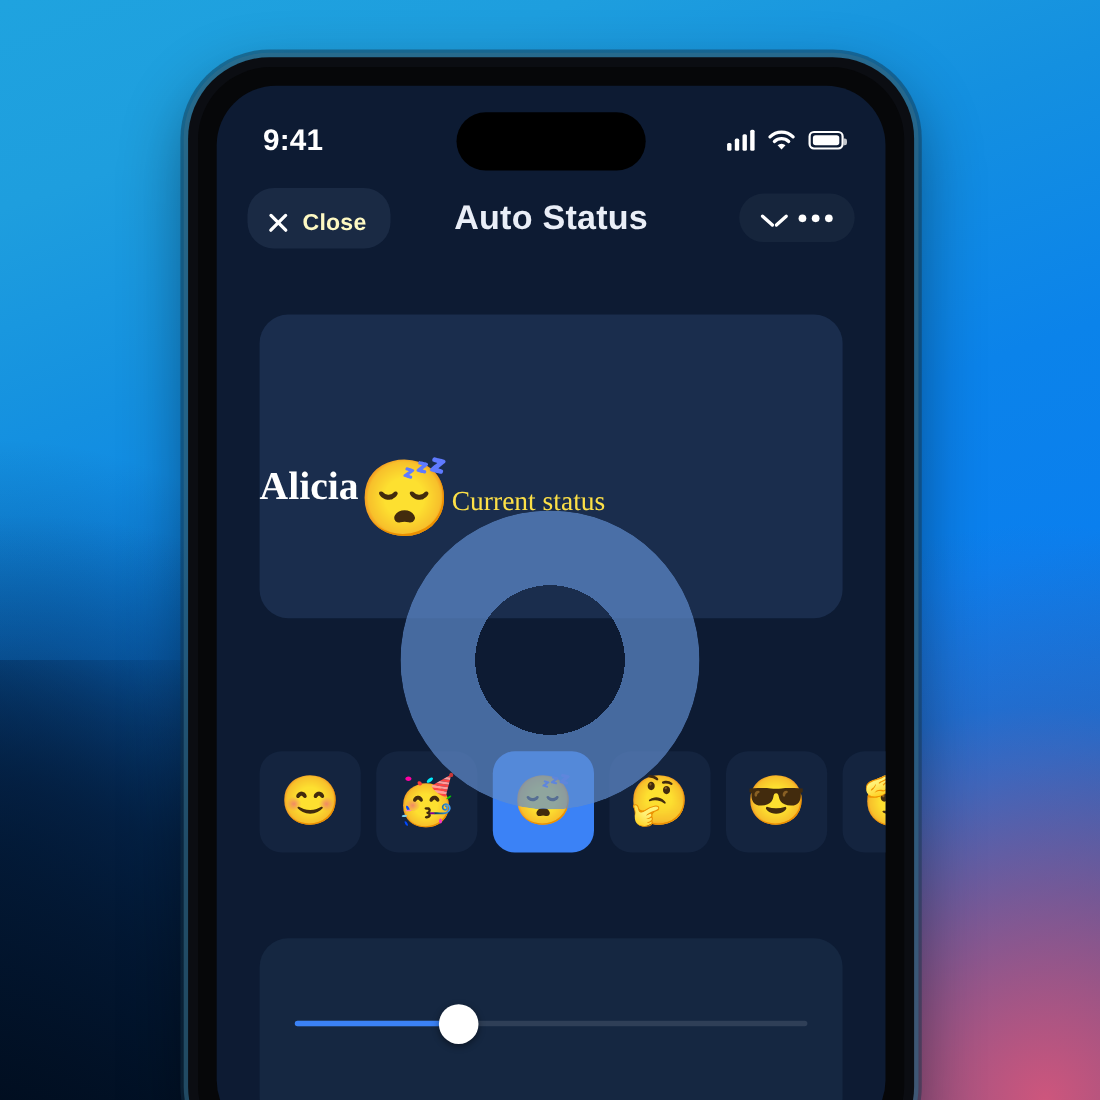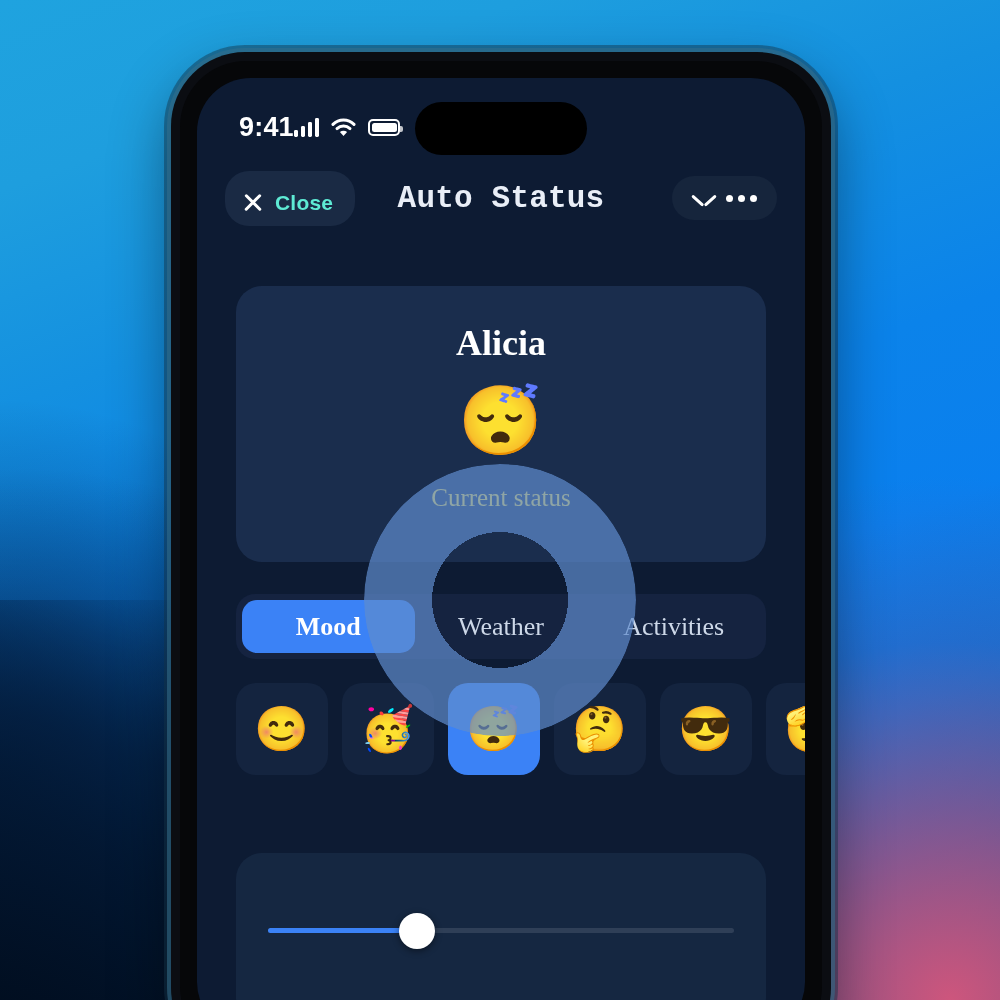--- a/index.html
+++ b/index.html
@@ -46,21 +46,21 @@
     position:absolute;
     left:17px; top:17px; right:17px; bottom:17px;
     border-radius:54px;
     background:#0d1b33;
     overflow:hidden;
   }
 
   
   #statusbar {
     position:absolute; left:0; top:0; width:100%; height:78px;
-    display:flex; align-items:center; justify-content:flex-start;
+    display:flex; align-items:center; justify-content:space-between;
     padding:17px 38px 0 42px;
   }
   #clock {
     color:#ffffff; font-size:27px; font-weight:700;
     letter-spacing:0.2px; margin-top:4px;
   }
   #status-icons { display:flex; align-items:center; gap:12px; margin-top:4px; }
   .bars { display:flex; align-items:flex-end; gap:2.5px; height:19px; }
   .bars i { display:block; width:4.5px; background:#fff; border-radius:1.4px; }
   .bars i:nth-child(1){height:7px}
@@ -90,33 +90,33 @@
   
   #header {
     position:absolute; left:0; top:78px; width:100%; height:84px;
     display:flex; align-items:center; justify-content:space-between;
     padding:0 28px;
   }
   #close-btn {
     display:flex; align-items:center; gap:12px;
     background:#1a2a44; border-radius:24px;
     padding:20px 22px 11px 18px;
-    color:#5eead4;
+    color:#fef9c3;
   }
   #close-btn .x-glyph { width:20px; height:20px; position:relative; flex:none; }
   #close-btn .x-glyph::before, #close-btn .x-glyph::after {
     content:""; position:absolute; left:-1px; top:8.5px; width:22px; height:3.2px;
     background:#fff; border-radius:2px;
   }
   #close-btn .x-glyph::before { transform:rotate(45deg); }
   #close-btn .x-glyph::after  { transform:rotate(-45deg); }
   #close-label { font-size:21px; font-weight:700; letter-spacing:0.2px; }
 
   #header-title {
-    font-family:Liberation Mono, monospace;
+    font-family:Liberation Sans, sans-serif;
     font-size:31px; font-weight:700; color:#e9eef7;
     letter-spacing:0.2px;
     position:absolute; left:50%; transform:translateX(-50%);
   }
 
   #header-actions {
     display:flex; align-items:center; gap:10px;
     background:#16253c; border-radius:24px;
     padding:10px 20px;
   }
@@ -131,21 +131,21 @@
   .chev-down::after  { right:0px; transform:rotate(-42deg); transform-origin:right center; }
   .dots { display:flex; gap:5px; align-items:center; }
   .dots i { width:7px; height:7px; border-radius:50%; background:#fff; display:block; }
 
   
   #status-card {
     position:absolute; left:39px; top:208px; right:39px;
     height:276px;
     background:#1a2d4d;
     border-radius:26px;
-    display:flex; flex-direction:column; align-items:center;
+    display:flex; flex-direction:row; align-items:center;
     padding-top:36px;
   }
   #profile-name {
     font-family:"Liberation Serif", serif;
     font-size:36px; font-weight:700; color:#ffffff;
   }
   #status-emoji { font-size:68px; line-height:1; margin-top:22px; }
   #status-caption {
     margin-top:30px; font-family:"Liberation Serif", serif;
     font-size:25px; color:#fde047;
@@ -270,25 +270,20 @@
             </span>
         </div>
       </div>
 
       <div id="status-card">
         <div id="profile-name">Alicia</div>
         <div id="status-emoji">😴</div>
         <div id="status-caption">Current status</div>
       </div>
 
-      <div id="tabs">
-        <div class="tab active">Mood</div>
-        <div class="tab">Weather</div>
-        <div class="tab">Activities</div>
-      </div>
 
       <div id="emoji-row">
         <div class="emoji-cell">😊</div>
         <div class="emoji-cell">🥳</div>
         <div class="emoji-cell selected">😴</div>
         <div class="emoji-cell">🤔</div>
         <div class="emoji-cell">😎</div>
         <div class="emoji-cell">🫡</div>
       </div>
 

